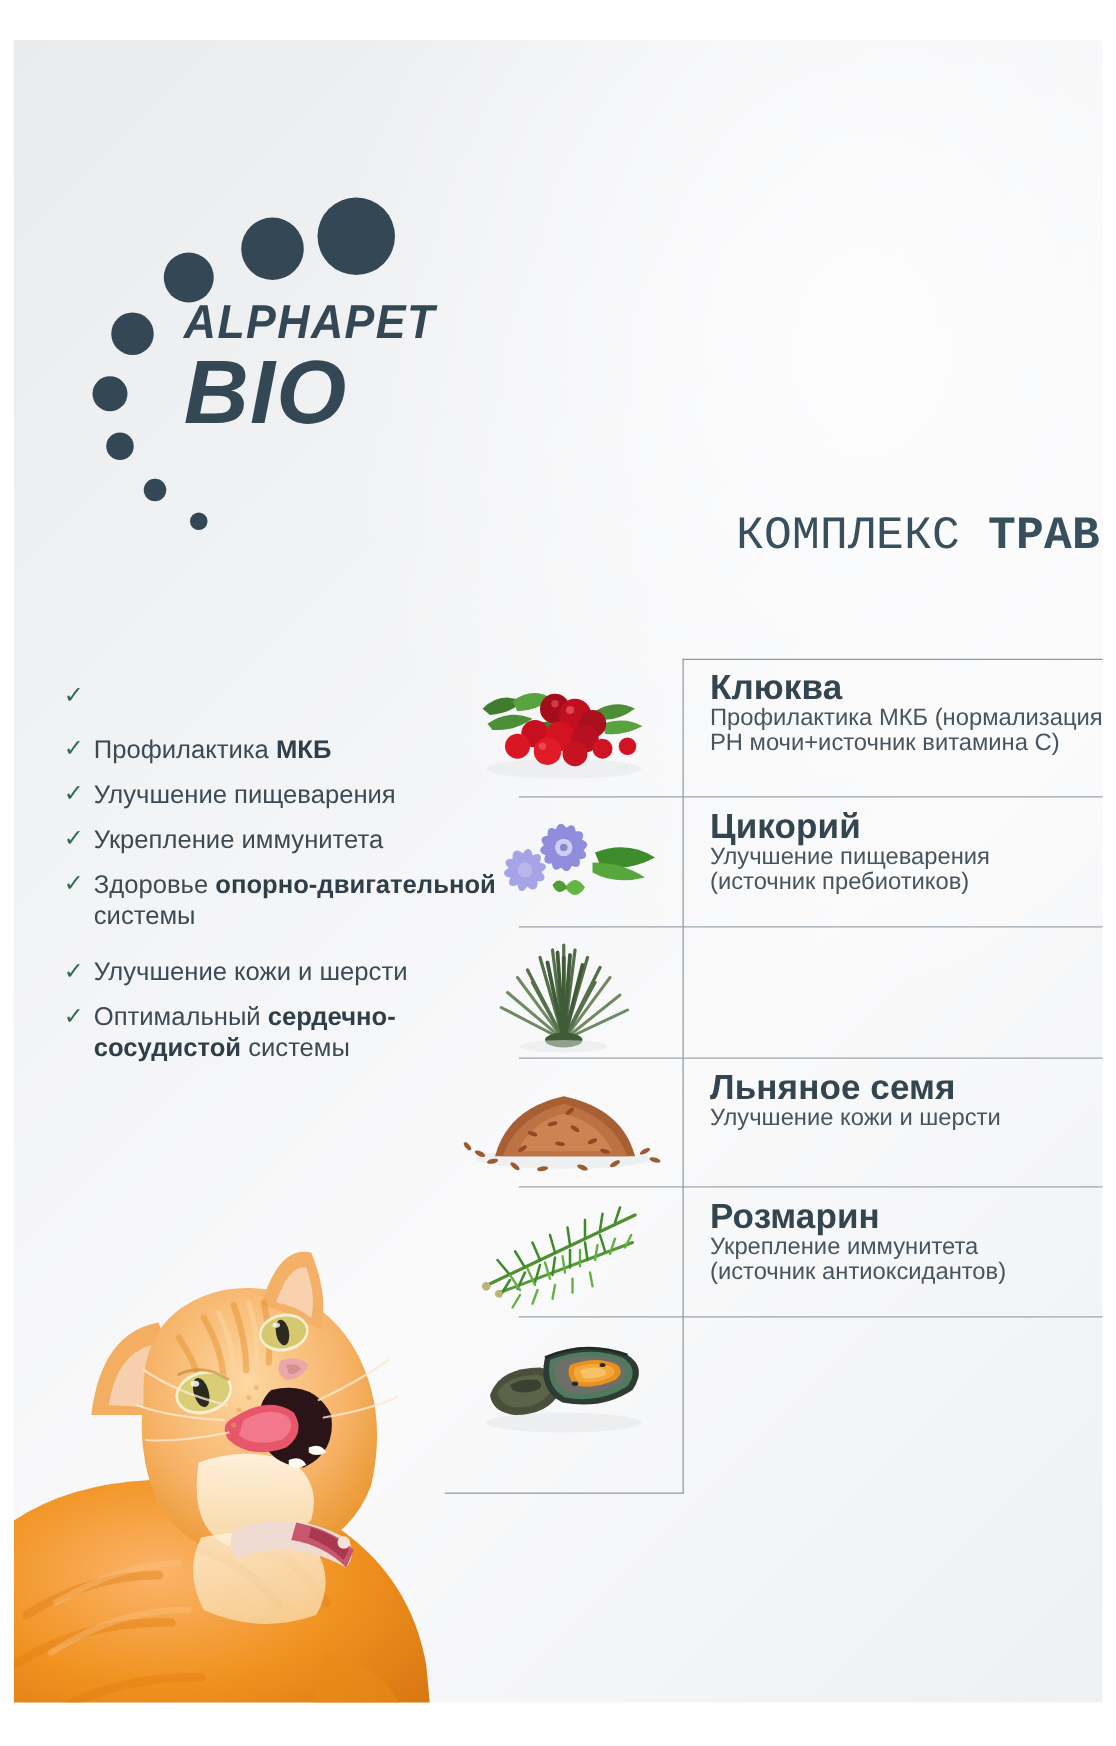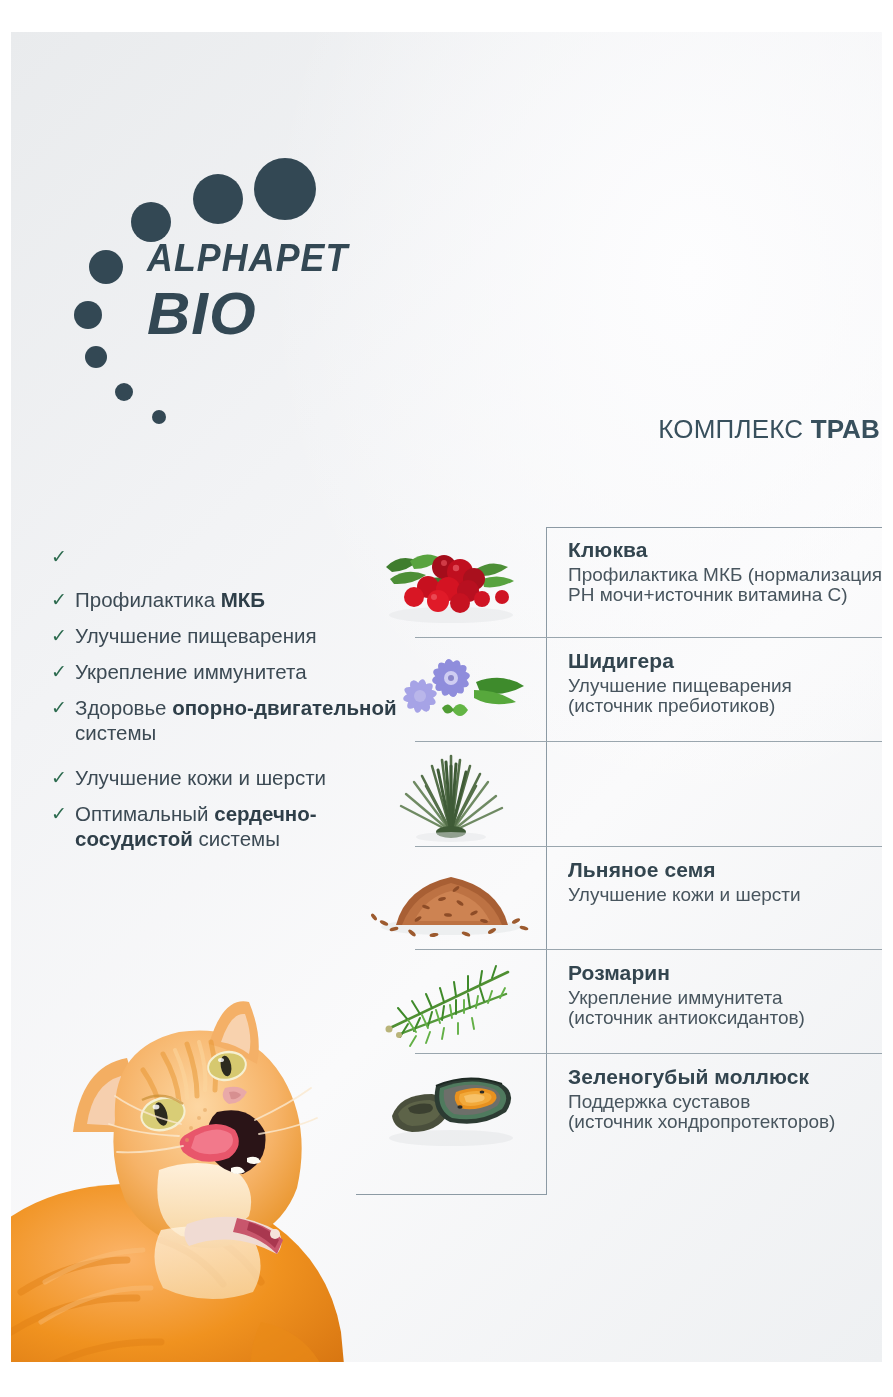--- a/index.html
+++ b/index.html
@@ -44,36 +44,37 @@
   }
   #logo-alphapet {
     top: 80px;
     font-size: 38px;
     letter-spacing: 1.2px;
     transform: scaleX(0.94);
     transform-origin: left center;
   }
   #logo-bio {
     top: 112px;
-    font-size: 60px;
+    font-size: 72px;
     line-height: 90px;
     letter-spacing: 1px;
   }
 
   
   #section-header {
     position: absolute;
     left: 549px;
     top: 380px;
     width: 320px;
     text-align: right;
     color: #38505d;
-    font-size: 26px;
+    font-size: 37px;
     line-height: 35px;
     letter-spacing: 0.2px;
+    font-family: Liberation Mono, monospace;
   }
   #section-header .light { font-weight: normal; }
   #section-header .bold { font-weight: bold; }
 
   
   #benefits {
     position: absolute;
     left: 40px;
     top: 512px;
     width: 360px;
@@ -140,21 +141,21 @@
     height: 100%;
   }
   .cell-img svg { position: absolute; left: 0; top: 0; }
   .cell-txt {
     flex: 1 1 auto;
     padding: 9px 0 0 22px;
   }
   .ing-name {
     color: #33454f;
     font-weight: bold;
-    font-size: 21px;
+    font-size: 28px;
     line-height: 27px;
     letter-spacing: 0.1px;
   }
   .ing-desc {
     color: #48555e;
     font-size: 19px;
     line-height: 19.5px;
     margin-top: 2px;
   }
 
@@ -299,21 +300,21 @@
               <ellipse cx="64" cy="58" rx="6" ry="17" transform="rotate(115 64 58)"></ellipse>
               <ellipse cx="64" cy="58" rx="6" ry="17" transform="rotate(150 64 58)"></ellipse>
             </g>
             <circle cx="95" cy="40" r="7" fill="#cfcdf2"></circle>
             <circle cx="64" cy="58" r="6" fill="#b9b6ea"></circle>
             <circle cx="95" cy="40" r="3" fill="#8a86c9"></circle>
           </g>
         </svg>
       </div>
       <div class="cell-txt">
-        <div class="ing-name">Шидигера</div>
+        <div class="ing-name">Цикорий</div>
         <div class="ing-desc">
           <div>Улучшение пищеварения</div>
           <div>(источник пребиотиков)</div>
         </div>
       </div>
     </div>
     <div class="row-sep" style="top:214px"></div>
 
     <div class="row" style="top:215px;height:104px">
       <div class="cell-img">
@@ -460,27 +461,20 @@
             <path d="M88 36 Q116 26 138 35 Q149 42 141 52 Q122 64 98 60 Q86 53 88 36 Z" fill="#6d6f6a"></path>
             <path d="M100 38 Q122 30 138 38 Q144 44 136 50 Q118 58 104 54 Q96 46 100 38 Z" fill="#e8911f"></path>
             <path d="M104 40 Q122 34 134 40 Q138 44 132 48 Q118 54 107 51 Q101 46 104 40 Z" fill="#f2a93a"></path>
             <path d="M108 42 Q120 38 128 42 Q130 45 126 47 Q116 50 110 48 Z" fill="#f7c168"></path>
             <ellipse cx="126" cy="38" rx="2.4" ry="1.6" fill="#2b2b28"></ellipse>
             <ellipse cx="104" cy="53" rx="2.6" ry="1.8" fill="#2b2b28"></ellipse>
             <path d="M80 32 Q112 18 146 30" stroke="#1e2a24" stroke-width="2" fill="none"></path>
           </g>
         </svg>
       </div>
-      <div class="cell-txt">
-        <div class="ing-name">Зеленогубый моллюск</div>
-        <div class="ing-desc">
-          <div>Поддержка суставов</div>
-          <div>(источник хондропротекторов)</div>
-        </div>
-      </div>
     </div>
   </div>
 
   <div id="cat">
     <svg width="420" height="405" viewBox="0 0 420 405">
       <defs>
         <radialGradient id="bodyG" cx="40%" cy="35%" r="75%">
           <stop offset="0%" stop-color="#fbb46a"></stop>
           <stop offset="55%" stop-color="#f0921f"></stop>
           <stop offset="100%" stop-color="#d97712"></stop>

